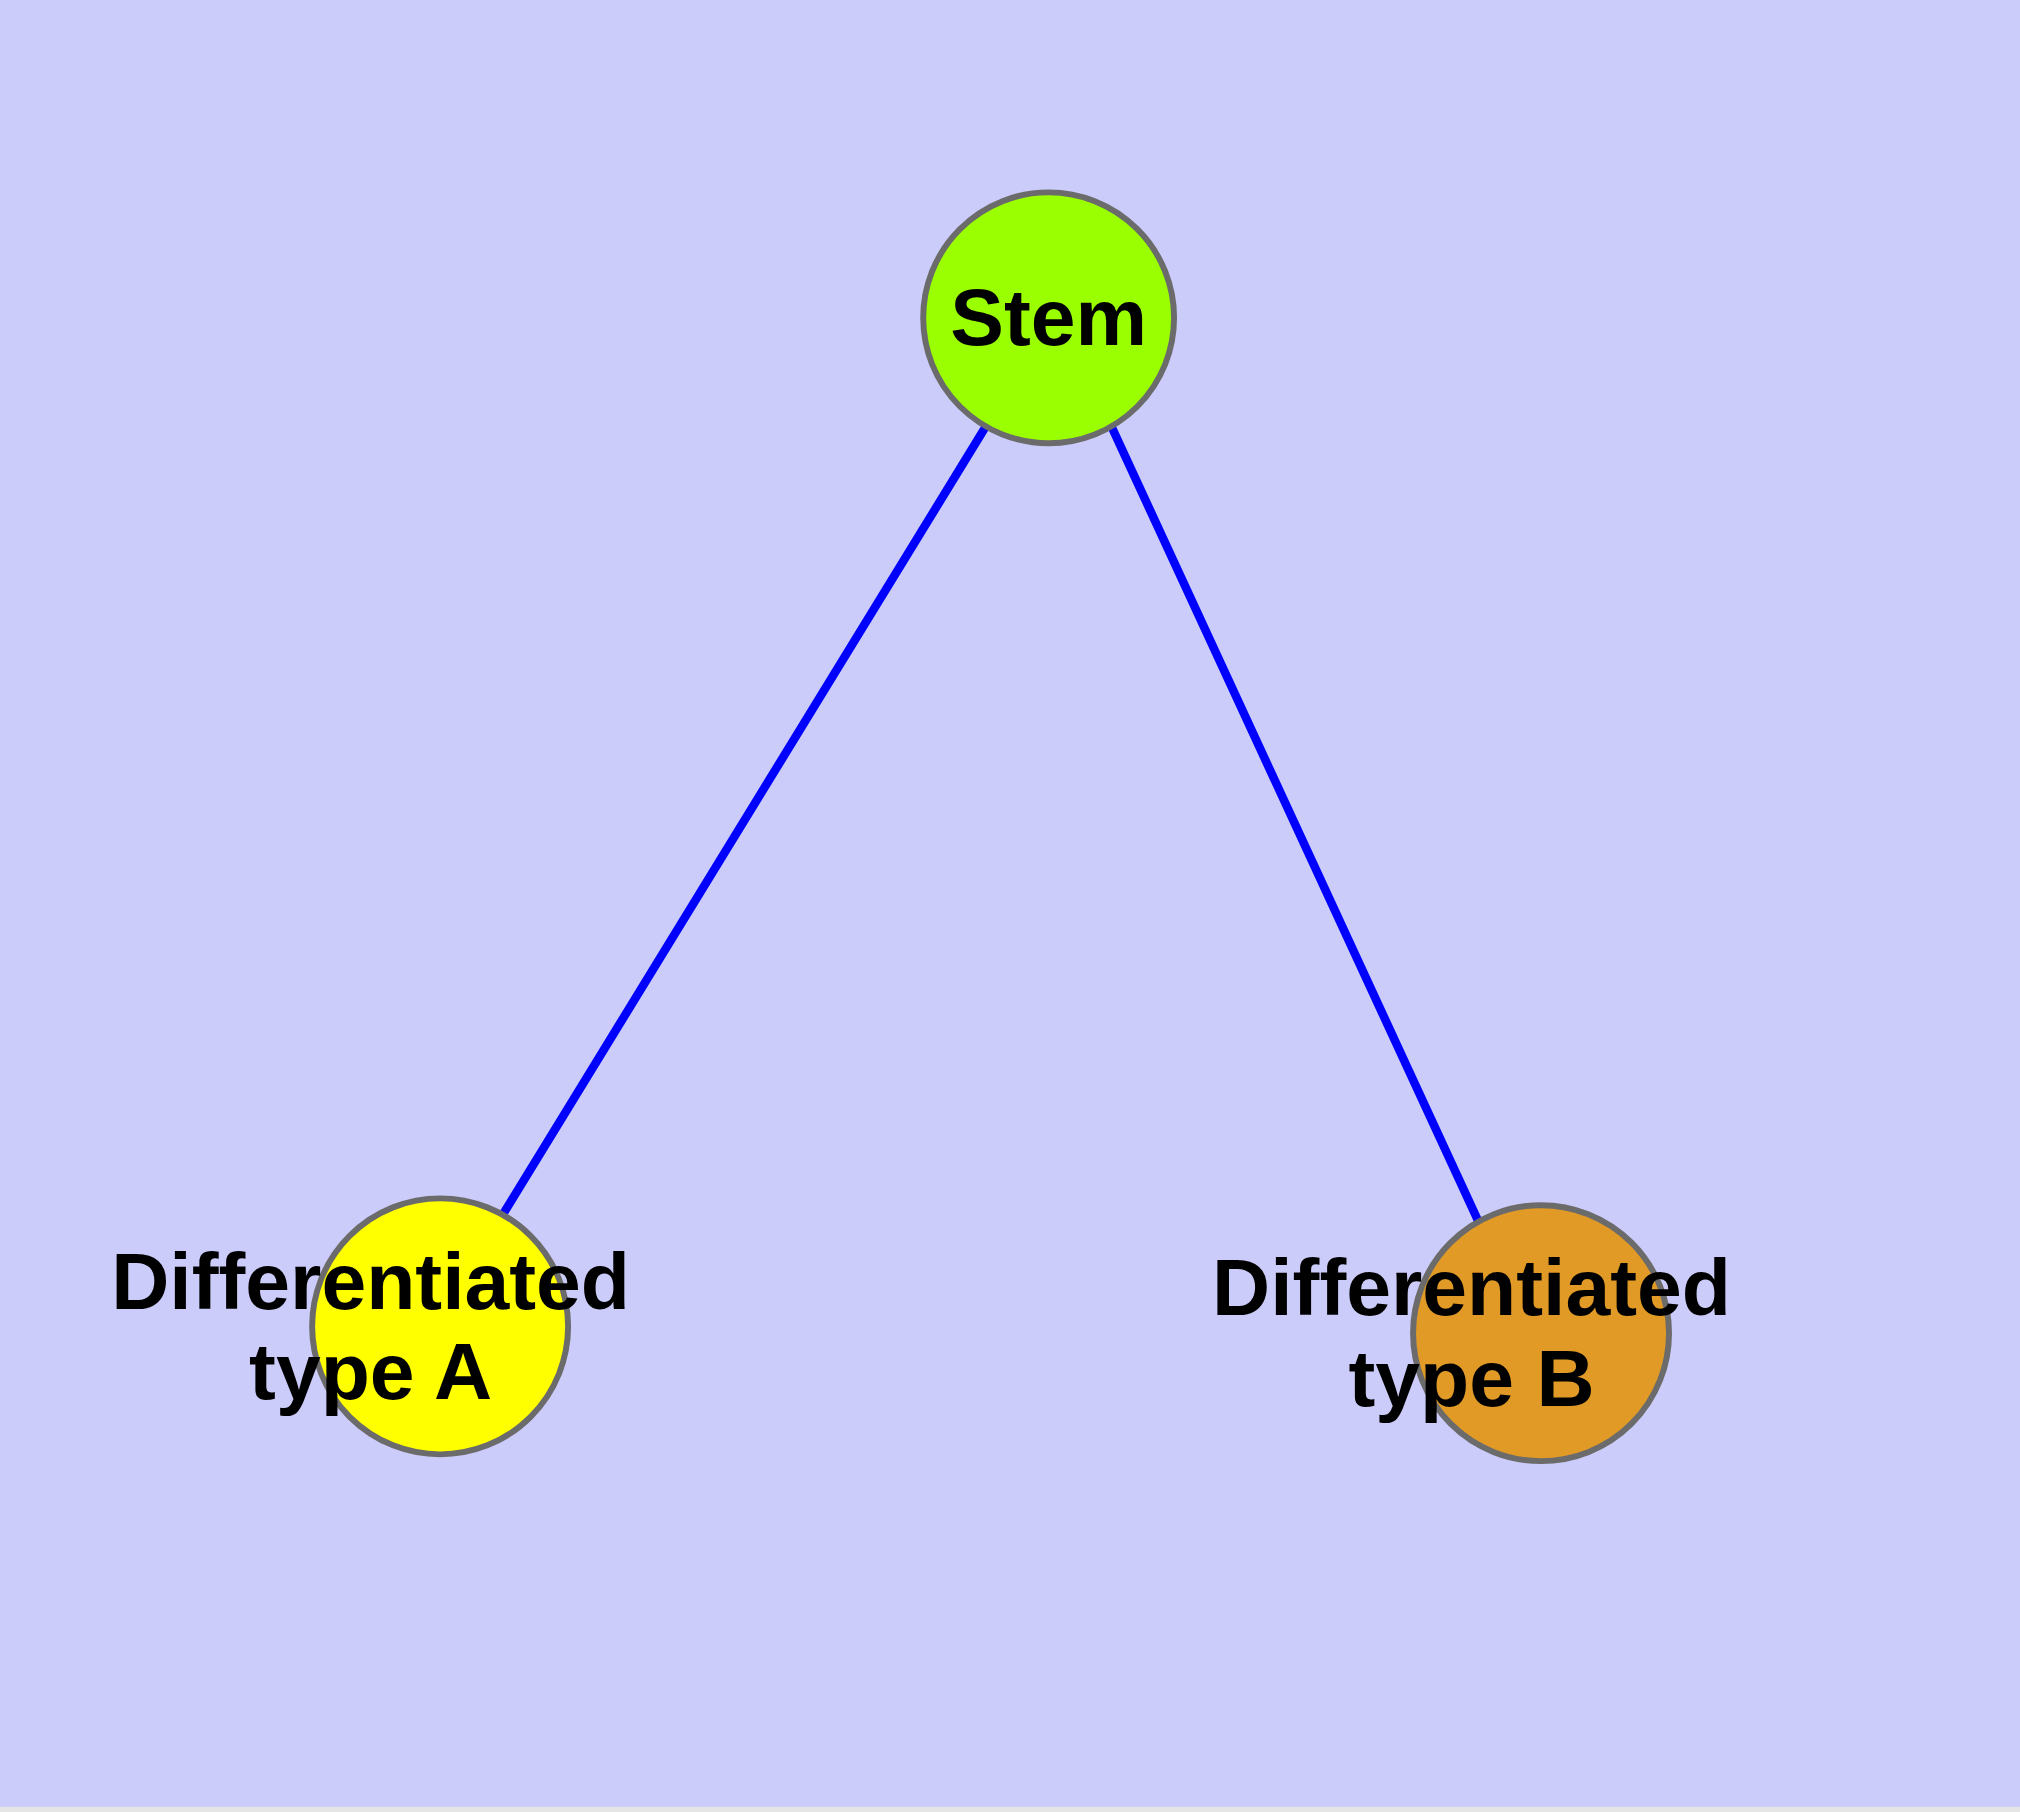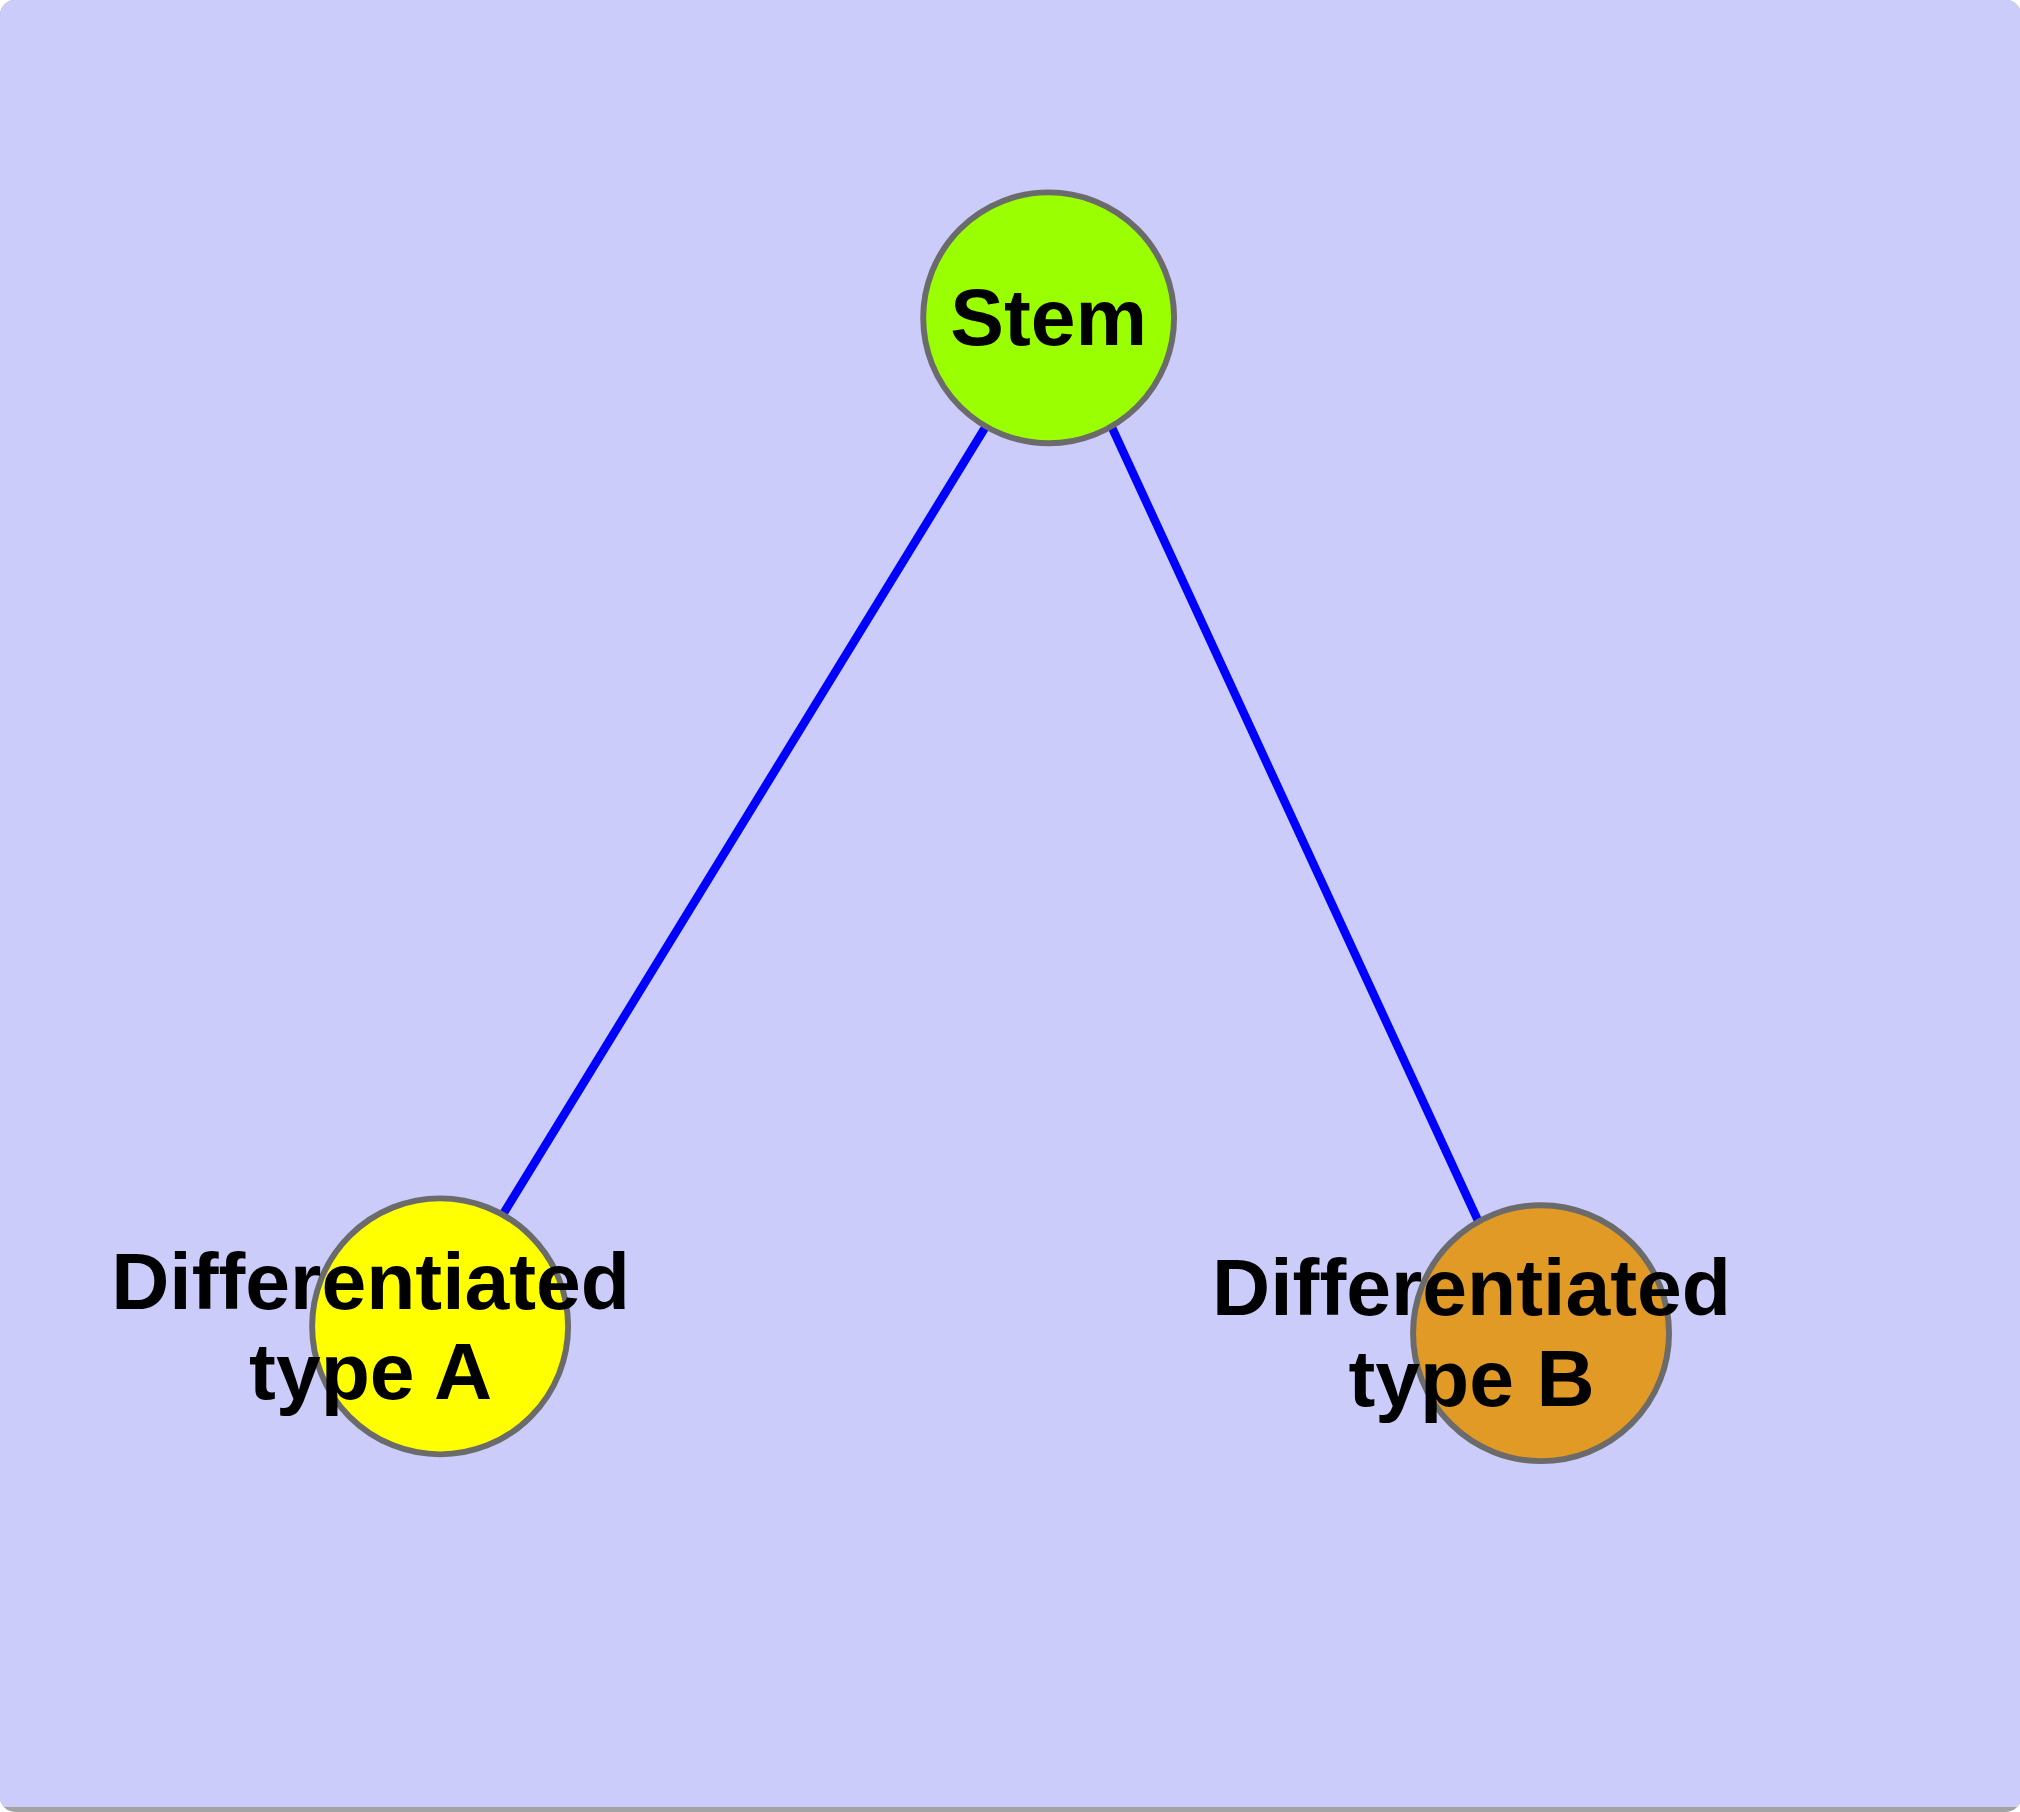--- a/index.html
+++ b/index.html
@@ -5,23 +5,22 @@
   html, body {
     margin: 0;
     padding: 0;
     background: #ffffff;
   }
   #canvas {
     position: relative;
     width: 2021px;
     height: 1812px;
     overflow: hidden;
-    background: #a3a3a3;
+    background: #e5e5e5;
     font-family: "Liberation Sans", sans-serif;
-    border-radius: 15px;
   }
   #plot-background {
     position: absolute;
     left: 0;
     top: 0;
     width: 2021px;
     height: 1807px;
     background: #ccccfa;
   }
   #graph-svg {

